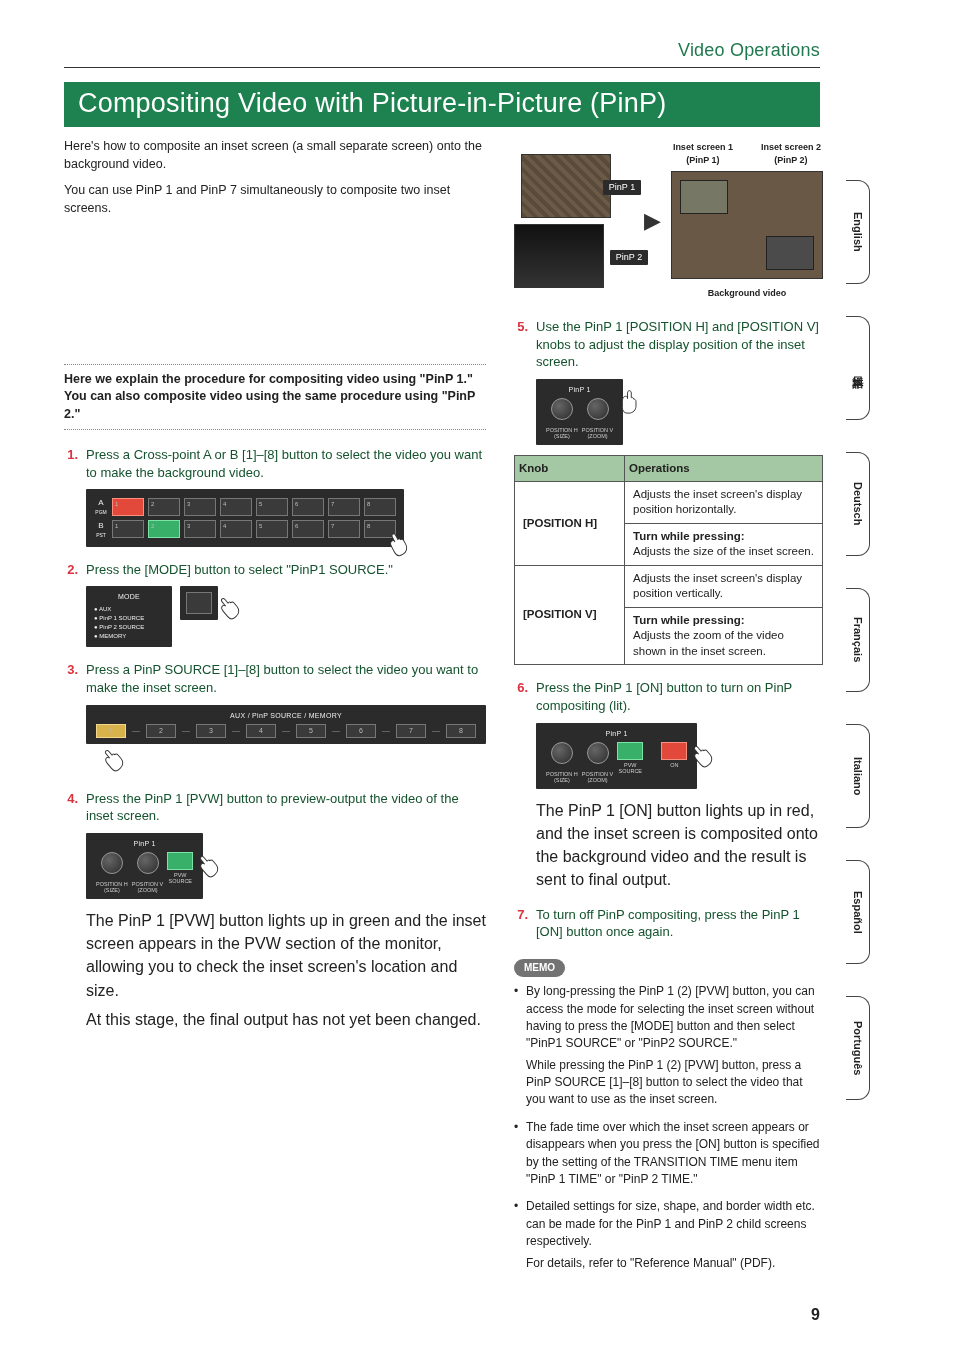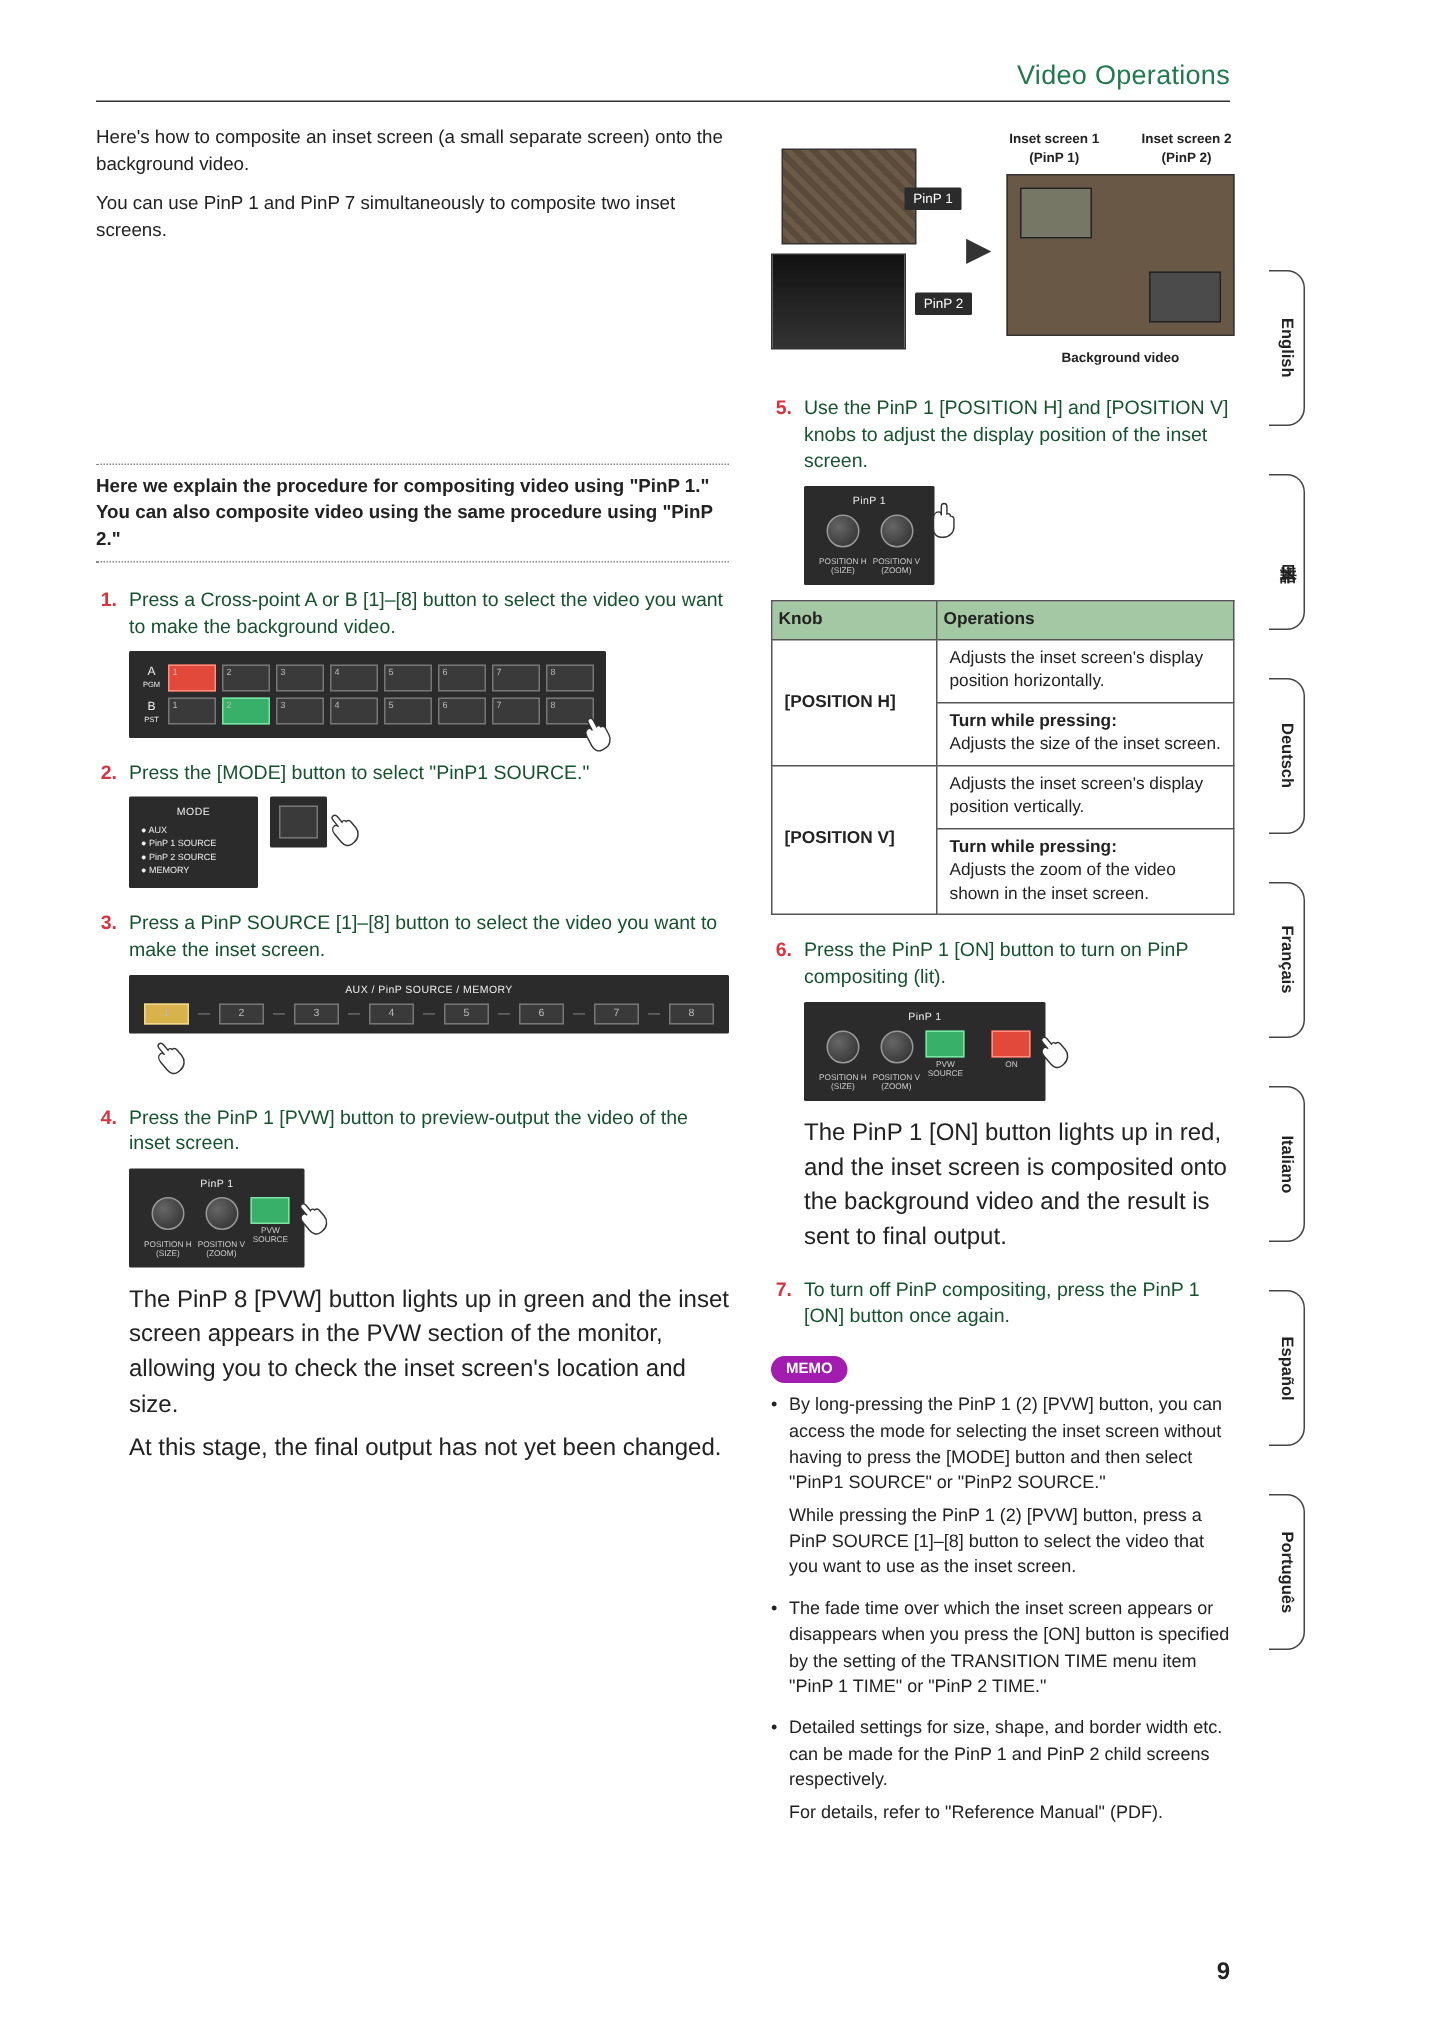--- a/index.html
+++ b/index.html
@@ -56,21 +56,21 @@
   .dlabel { position:absolute; background:#2b2b2b; color:#fff; padding:1px 6px; font-size:9px; border-radius:1px;}
   .dcap { font-size:9px; font-weight:700; color:#222; }
   .arrow-right { font-size:22px; color:#333; }
   .arrow-down { display:inline-block; border-left:5px solid transparent; border-right:5px solid transparent; border-top:8px solid #222; }
 
   .data-table { width:100%; border-collapse:collapse; margin:10px 0 12px 0; font-size:11.5px; }
   .data-table th { background:#a3c8a3; text-align:left; padding:4px 4px; border:1px solid #555; font-size:11.5px;}
   .data-table td { border:1px solid #555; padding:5px 8px; vertical-align:top; line-height:1.35;}
   .data-table td.k { font-weight:700; width:110px; vertical-align:middle;}
 
-  .memo-pill { display:inline-block; background:#a21caf; color:#fff; font-size:10px; font-weight:700; padding:2px 10px; border-radius:10px; margin:10px 16px 6px 0;}
+  .memo-pill { display:inline-block; background:#737373; color:#fff; font-size:10px; font-weight:700; padding:2px 10px; border-radius:10px; margin:10px 16px 6px 0;}
   ul.memo { list-style:none; margin-left:0; }
   ul.memo li { position:relative; padding-left:12px; margin-bottom:10px; font-size:12px; line-height:1.45;}
   ul.memo li::before { content:"•"; position:absolute; left:0; top:0; }
   ul.memo li p { margin-top:4px; }
 
   
   .side-tabs { position:absolute; right:14px; top:180px; display:flex; flex-direction:column; gap:32px; }
   .tab { writing-mode:vertical-rl; border:1px solid #444; border-left:none; border-radius:0 12px 12px 0; padding:16px 4px; font-size:11px; font-weight:700; color:#222; background:#fff; min-height:104px; display:flex; align-items:center; justify-content:center;}
 
   .page-num { position:absolute; right:64px; bottom:26px; font-size:16px; font-weight:700; }
@@ -82,20 +82,21 @@
 
 </style>
 </head>
 <body>
 
 <div class="page">
 
   <div class="breadcrumb">Video Operations</div>
   <div class="rule"></div>
 
+  <div class="title-bar">Compositing Video with Picture-in-Picture (PinP)</div>
 
   <div class="cols">
 
     <div class="col">
       <div class="intro">
         <p>Here's how to composite an inset screen (a small separate screen) onto the background video.</p>
         <p>You can use PinP 1 and PinP 7 simultaneously to composite two inset screens.</p>
       </div>
 
       <div style="height:120px"></div>
@@ -262,21 +263,21 @@
               </div>
           </div>
         </div>
         <span class="hand rot2" style="margin-left:-20px;">
           <svg viewBox="0 0 64 64">
               <path fill="#fff" stroke="#333" stroke-width="2" d="M20 34c0-6 3-10 7-10 3 0 4 2 4 5v-12c0-3 2-5 4-5s4 2 4 5v10c2-1 5 0 5 3 3 0 5 2 5 5v10c0 8-6 15-15 15H30c-6 0-10-5-10-12v-14z"></path>
             </svg>
         </span>
       </div>
       <div class="step-body">
-        <p>The PinP 8 [PVW] button lights up in green and the inset screen appears in the PVW section of the monitor, allowing you to check the inset screen's location and size.</p>
+        <p>The PinP 1 [PVW] button lights up in green and the inset screen appears in the PVW section of the monitor, allowing you to check the inset screen's location and size.</p>
         <p>At this stage, the final output has not yet been changed.</p>
       </div>
     </div>
 
     <div class="col">
 
       
       <div class="diagram">
         <div style="display:flex; align-items:center; gap:10px;">
           <div style="display:flex; flex-direction:column; gap:6px; align-items:center;">

